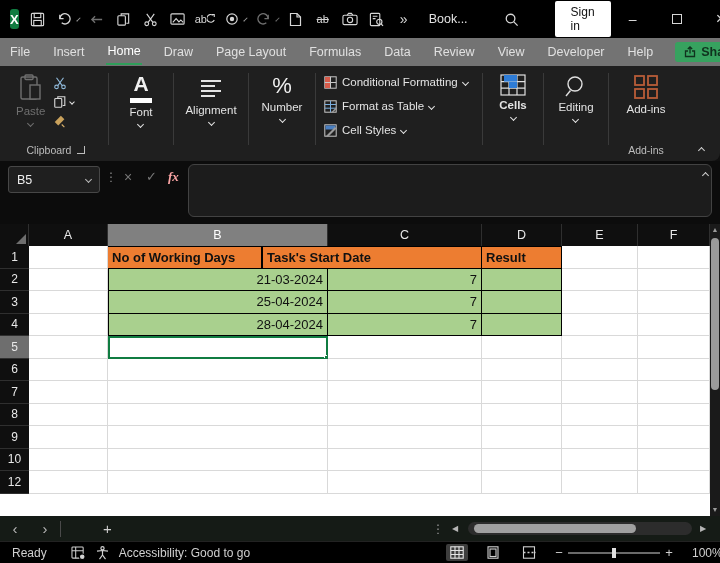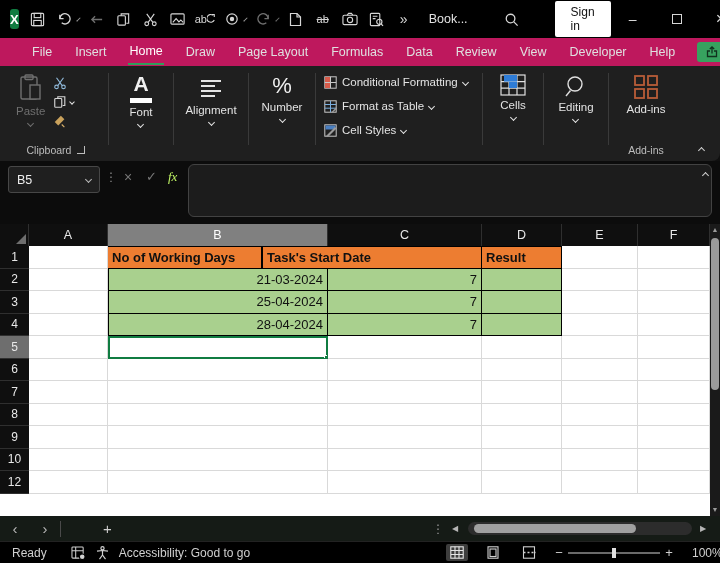--- a/index.html
+++ b/index.html
@@ -21,22 +21,22 @@
     border-bottom:1.4px solid currentColor; transform:rotate(45deg); }
   .chv.up { transform:rotate(-135deg); }
   .tb-chv { color:#9a9a9a; margin:0 8px 0 -4px; }
   .wbname { font-size:12.5px; color:#e2e2e2; margin:0 10px 0 8px; white-space:nowrap; }
   .signin { background:#fff; color:#111; font-size:12px; padding:4px 16px; border-radius:2px; margin:0 0 0 26px; }
   .wctl { display:flex; align-items:center; margin-left:auto; }
   .wctl .tbi { margin-right:0; width:44px; font-size:14px; }
   .maxbox { width:10px; height:10px; border:1.2px solid #d6d6d6; }
 
   
-  .menubar { position:absolute; top:38px; left:0; width:720px; height:28px; background:#be185d;
-    display:flex; align-items:center; padding:0 31px; }
+  .menubar { position:absolute; top:38px; left:0; width:720px; height:28px; background:#737373;
+    display:flex; align-items:center; padding:0 9px; }
   .mtab { font-size:12.5px; color:#e0e0e0; margin-right:21px; padding:4px 1px 5px; white-space:nowrap; }
   .mtab.active { color:#fff; border-bottom:2.5px solid #2f9e5a; }
   .sharebtn { margin-left:auto; background:#37a25f; color:#10321e; font-size:12.5px; font-weight:bold;
     border-radius:3px; padding:3px 9px; display:flex; align-items:center; gap:5px; }
 
   
   .ribbon { position:absolute; top:66px; left:0; width:720px; height:95px; background:#1f1f1f;
     border-bottom-right-radius:8px; display:flex; padding:4px 6px 0 8px; color:#e3e3e3; }
   .rsep { width:1px; background:#3a3a3a; margin:3px 4px 16px; }
   .rgroup { display:flex; flex-direction:column; }
@@ -57,21 +57,21 @@
   .ribcollapse { position:absolute; right:16px; bottom:8px; color:#cfcfcf; }
 
   
   .fbar { position:absolute; top:161px; left:0; width:720px; height:63px; background:#0c0c0c; }
   .namebox { position:absolute; left:8px; top:5px; width:92px; height:27px; background:#1f1f1f;
     border:1px solid #474747; border-radius:3px; color:#eee; font-size:12.5px;
     display:flex; align-items:center; padding:0 8px; }
   .namebox .chv { margin-left:auto; color:#bbb; }
   .fdots { position:absolute; left:105px; top:9px; color:#8a8a8a; font-size:12px; }
   .fbtn { position:absolute; top:8px; font-size:13px; color:#777; }
-  .fx { color:#bef264; font-style:italic; font-family:"Liberation Serif", serif; font-weight:normal; }
+  .fx { color:#fca5a5; font-style:italic; font-family:"Liberation Serif", serif; font-weight:bold; }
   .finput { position:absolute; left:188px; top:3px; width:524px; height:53px; background:#1c1c1c;
     border:1px solid #424242; border-radius:6px; color:#eee; font-size:12.5px; padding:4px 8px; }
   .fcollapse { position:absolute; right:12px; top:12px; color:#cfcfcf; }
 
   
   .grid { position:absolute; top:224px; left:0; width:710px; height:292px; background:#fff; }
   .ghdr { display:flex; height:22px; }
   .corner { width:29px; background:#0f0f0f; position:relative; border-right:1px solid #2f2f2f; }
   .ch { background:#0f0f0f; color:#e8e8e8; font-size:12.5px; display:flex; align-items:center;
     justify-content:center; border-right:1px solid #2f2f2f; }
@@ -368,21 +368,21 @@
               <path d="M2 12 L11 3 l1.5 1.5 -9 9 z" fill="#9a9a9a" stroke="none"></path>
           </svg>
           <span>Cell Styles</span>
           <span class="chv"></span>
         </div>
       </div>
     </div>
 
     <div class="rsep"></div>
 
-    <div class="rgroup" style="width:52px;">
+    <div class="rgroup" style="width:52px;font-weight:bold;">
       <div class="rg-content" style="justify-content:center; width:100%;">
         <div class="bigbtn">
           <svg width="26" height="22" viewBox="0 0 26 22" fill="none" stroke="#e0e0e0" stroke-width="1.2">
             <rect x="1" y="1" width="24" height="20"></rect>
               <path d="M1 7.6 H25 M1 14.2 H25 M9 1 V21 M17 1 V21"></path>
             <rect x="4" y="1" width="13" height="6.6" fill="#2e7cd6" stroke="none"></rect>
               <rect x="9" y="8" width="8" height="6" fill="#2e7cd6" stroke="none"></rect>
           </svg>
           <span>Cells</span>
           <span class="chv"></span>

